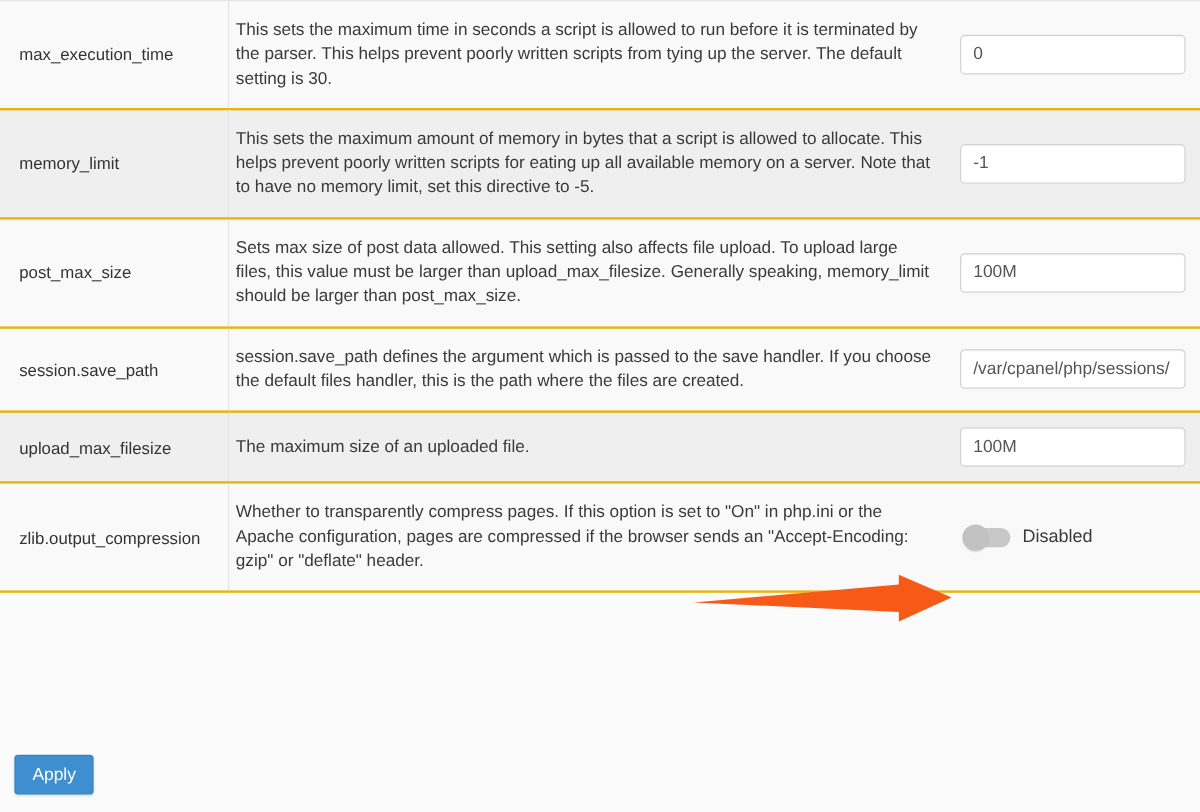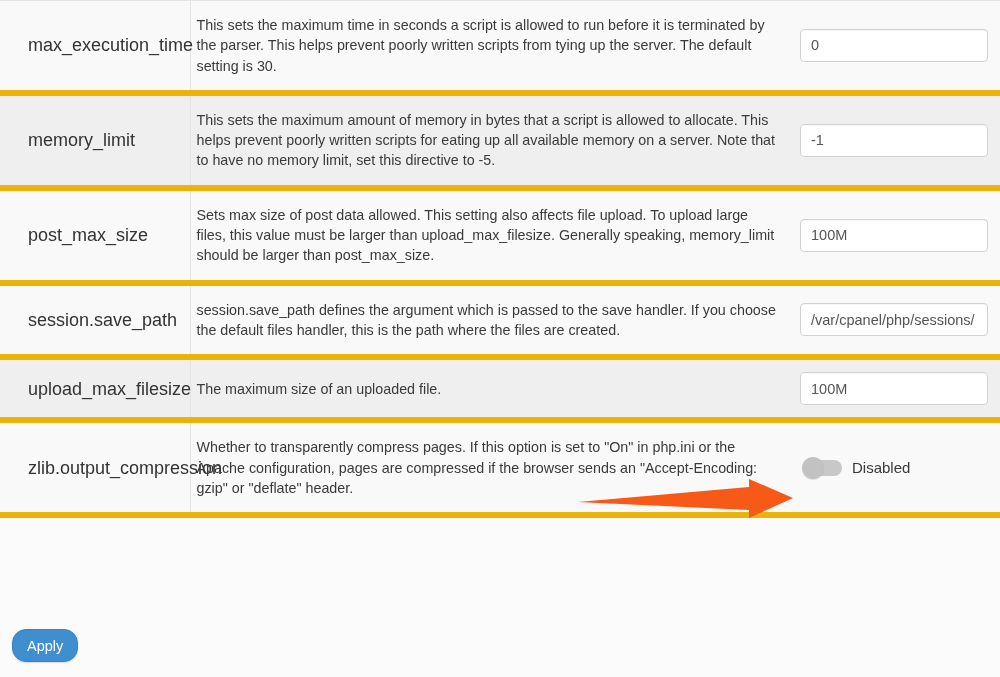--- a/index.html
+++ b/index.html
@@ -23,29 +23,29 @@
     left: 0; top: 0;
     width: 1000px;
     border-collapse: collapse;
     table-layout: fixed;
   }
   .ini-table tr.row-odd  { background: #f9f9f9; }
   .ini-table tr.row-even { background: #efefef; }
 
   .ini-table td {
     border-top: 1px solid #e4e4e4;
-    border-bottom: 6px solid #eab308;
+    border-bottom: 2px solid #eab308;
     padding: 0;
     vertical-align: middle;
   }
 
   td.c-name {
     width: 190px;
-    padding: 14px 10px 14px 28px;
-    font-size: 18px;
+    padding: 14px 10px 14px 16px;
+    font-size: 14px;
     color: #333333;
     line-height: 1.45;
     border-right: 1px solid #e4e4e4;
     white-space: nowrap;
   }
   td.c-desc {
     width: 610px;
     padding: 14px 22px 14px 6px;
     font-size: 14.3px;
     color: #3a3a3a;
@@ -113,21 +113,21 @@
     position: absolute;
     left: 12px; top: 17px;
     min-width: 62px;
     height: 33px;
     padding: 0 14px;
     font-family: "Liberation Sans", sans-serif;
     font-size: 14.5px;
     color: #ffffff;
     background: #3f8fd0;
     border: 1px solid #3483c4;
-    border-radius: 14px;
+    border-radius: 3px;
     cursor: pointer;
     box-shadow: 0 1px 2px rgba(0,0,0,0.13);
   }
 
   
   .arrow-overlay {
     position: absolute;
     left: 0; top: 0;
     width: 1000px; height: 677px;
     pointer-events: none;

